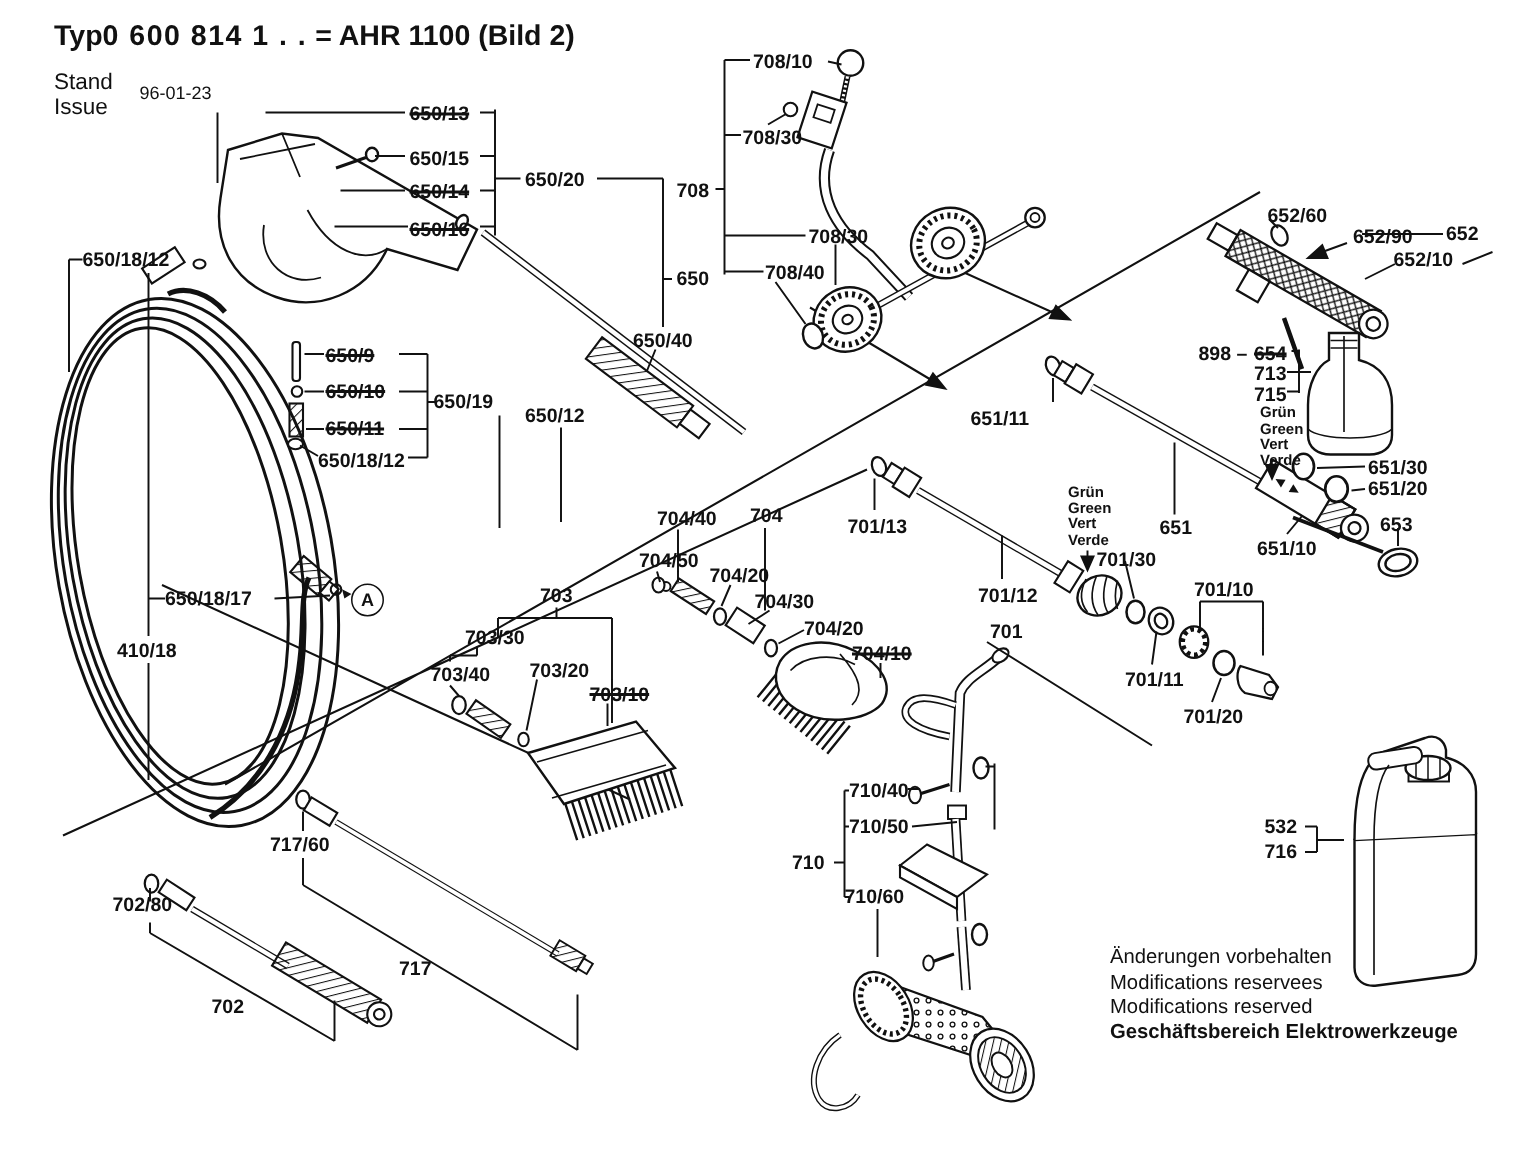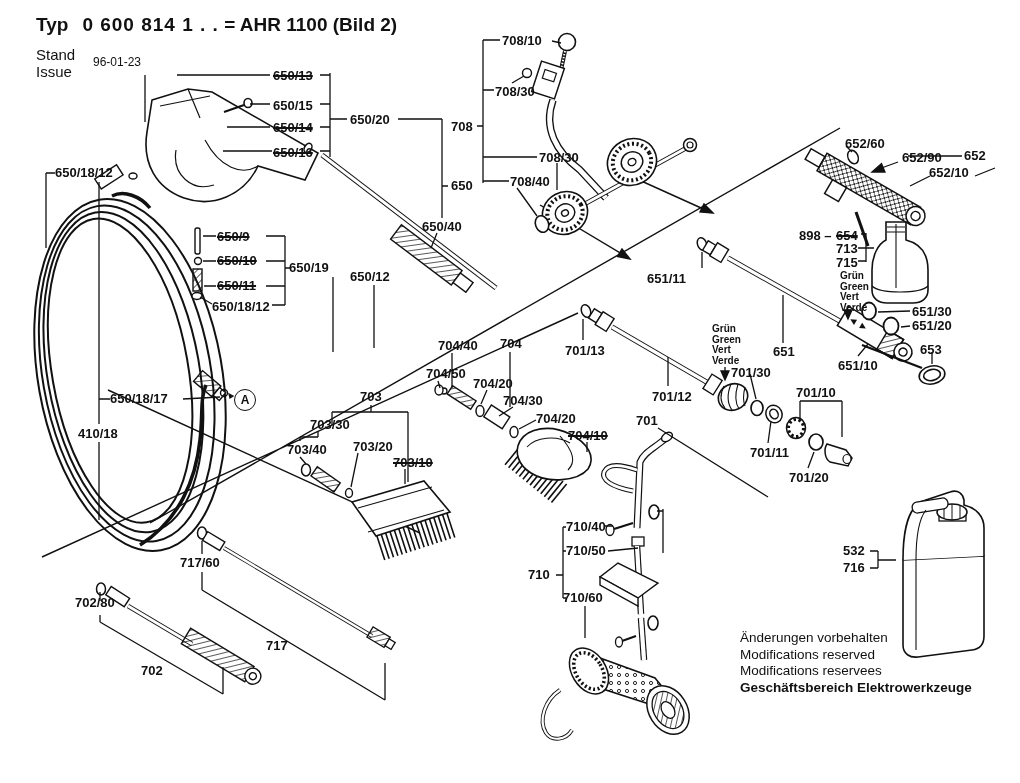--- a/index.html
+++ b/index.html
@@ -5,21 +5,21 @@
   html,body{margin:0;padding:0;background:#fff;}
   #canvas{position:relative;width:1020px;height:783px;background:#fff;overflow:hidden;
           font-family:"Liberation Sans",sans-serif;color:#111;}
   #art{position:absolute;left:0;top:0;}
   .lbl{position:absolute;font:bold 13px/15px "Liberation Sans",sans-serif;color:#111;white-space:nowrap;}
   .struck{text-decoration:line-through;text-decoration-thickness:1.5px;}
   .gnote{position:absolute;font:bold 10px/10.5px "Liberation Sans",sans-serif;color:#111;white-space:nowrap;}
   .acirc{position:absolute;width:20px;height:20px;border:1.6px solid #111;border-radius:50%;
          font:bold 12px/20px "Liberation Sans",sans-serif;text-align:center;background:#fff;}
   #title{position:absolute;left:36px;top:14px;font-size:19px;font-weight:bold;white-space:nowrap;}
-  #title .tnum{letter-spacing:1px;margin-left:14px;}
+  #title .tnum{letter-spacing:1px;}
   #stand{position:absolute;left:36px;top:46px;font-size:15px;line-height:17px;}
   #issuedate{position:absolute;left:93px;top:55px;font-size:12px;}
   #footer{position:absolute;left:740px;top:630px;font-size:13.5px;line-height:16.5px;white-space:nowrap;}
   #footer .co{font-weight:bold;}
 </style>
 </head>
 <body>
 
 <div id="canvas">
 
@@ -333,21 +333,21 @@
 <div class="lbl" style="left:836px;top:255px">715</div>
 <div class="lbl" style="left:912px;top:304px">651/30</div>
 <div class="lbl" style="left:912px;top:318px">651/20</div>
 <div class="lbl" style="left:920px;top:342px">653</div>
 <div class="lbl" style="left:647px;top:271px">651/11</div>
 <div class="lbl" style="left:773px;top:344px">651</div>
 <div class="lbl" style="left:838px;top:358px">651/10</div>
 <div class="lbl" style="left:731px;top:365px">701/30</div>
 <div class="lbl" style="left:565px;top:343px">701/13</div>
 <div class="lbl" style="left:652px;top:389px">701/12</div>
-<div class="lbl" style="left:636px;top:413px">701</div>
+<div class="lbl" style="left:660px;top:413px">701</div>
 <div class="lbl" style="left:750px;top:445px">701/11</div>
 <div class="lbl" style="left:796px;top:385px">701/10</div>
 <div class="lbl" style="left:789px;top:470px">701/20</div>
 <div class="lbl" style="left:438px;top:338px">704/40</div>
 <div class="lbl" style="left:500px;top:336px">704</div>
 <div class="lbl" style="left:426px;top:366px">704/50</div>
 <div class="lbl" style="left:473px;top:376px">704/20</div>
 <div class="lbl" style="left:503px;top:393px">704/30</div>
 <div class="lbl" style="left:536px;top:411px">704/20</div>
 <div class="lbl struck" style="left:568px;top:428px">704/10</div>
@@ -386,18 +386,18 @@
   <div>Grün</div>
   <div>Green</div>
   <div>Vert</div>
   <div>Verde</div>
 </div>
 
 <div class="acirc" style="left:234px;top:389px">A</div>
 
 <div id="footer">
   <div>Änderungen vorbehalten</div>
+  <div>Modifications reservees</div>
   <div>Modifications reserved</div>
-  <div>Modifications reservees</div>
   <div class="co">Geschäftsbereich Elektrowerkzeuge</div>
 </div>
 
 </div>
 
 </body></html>

